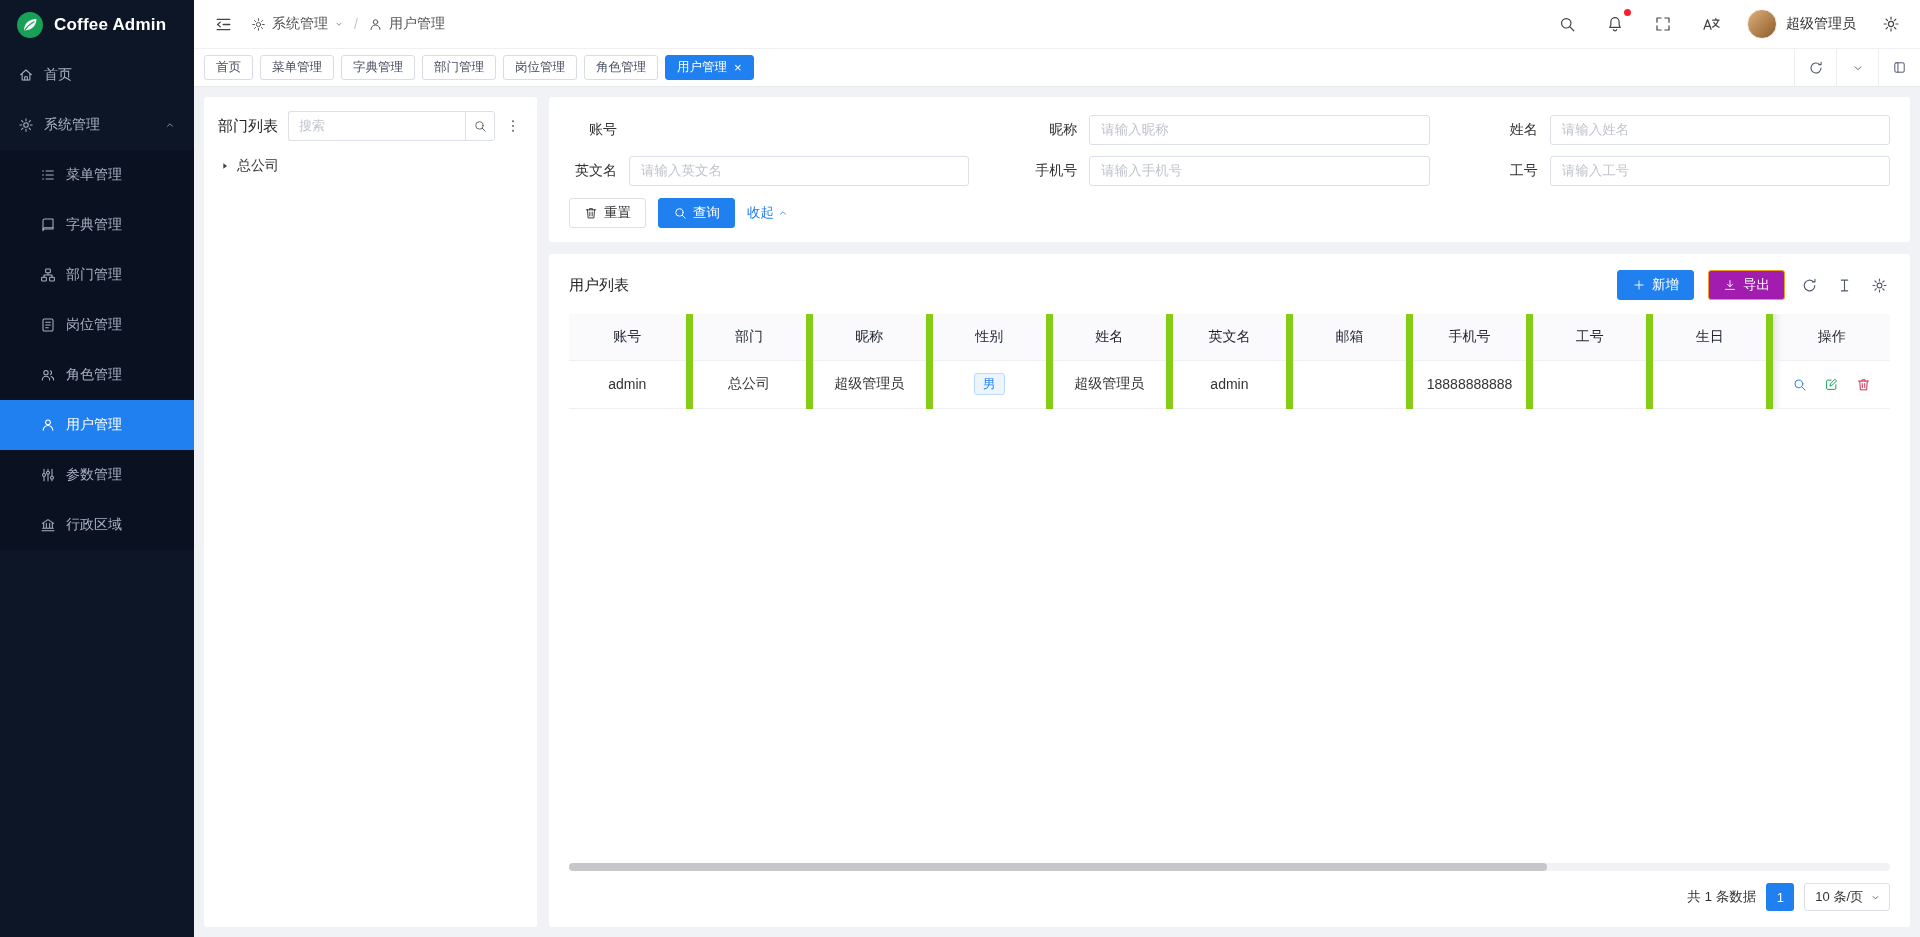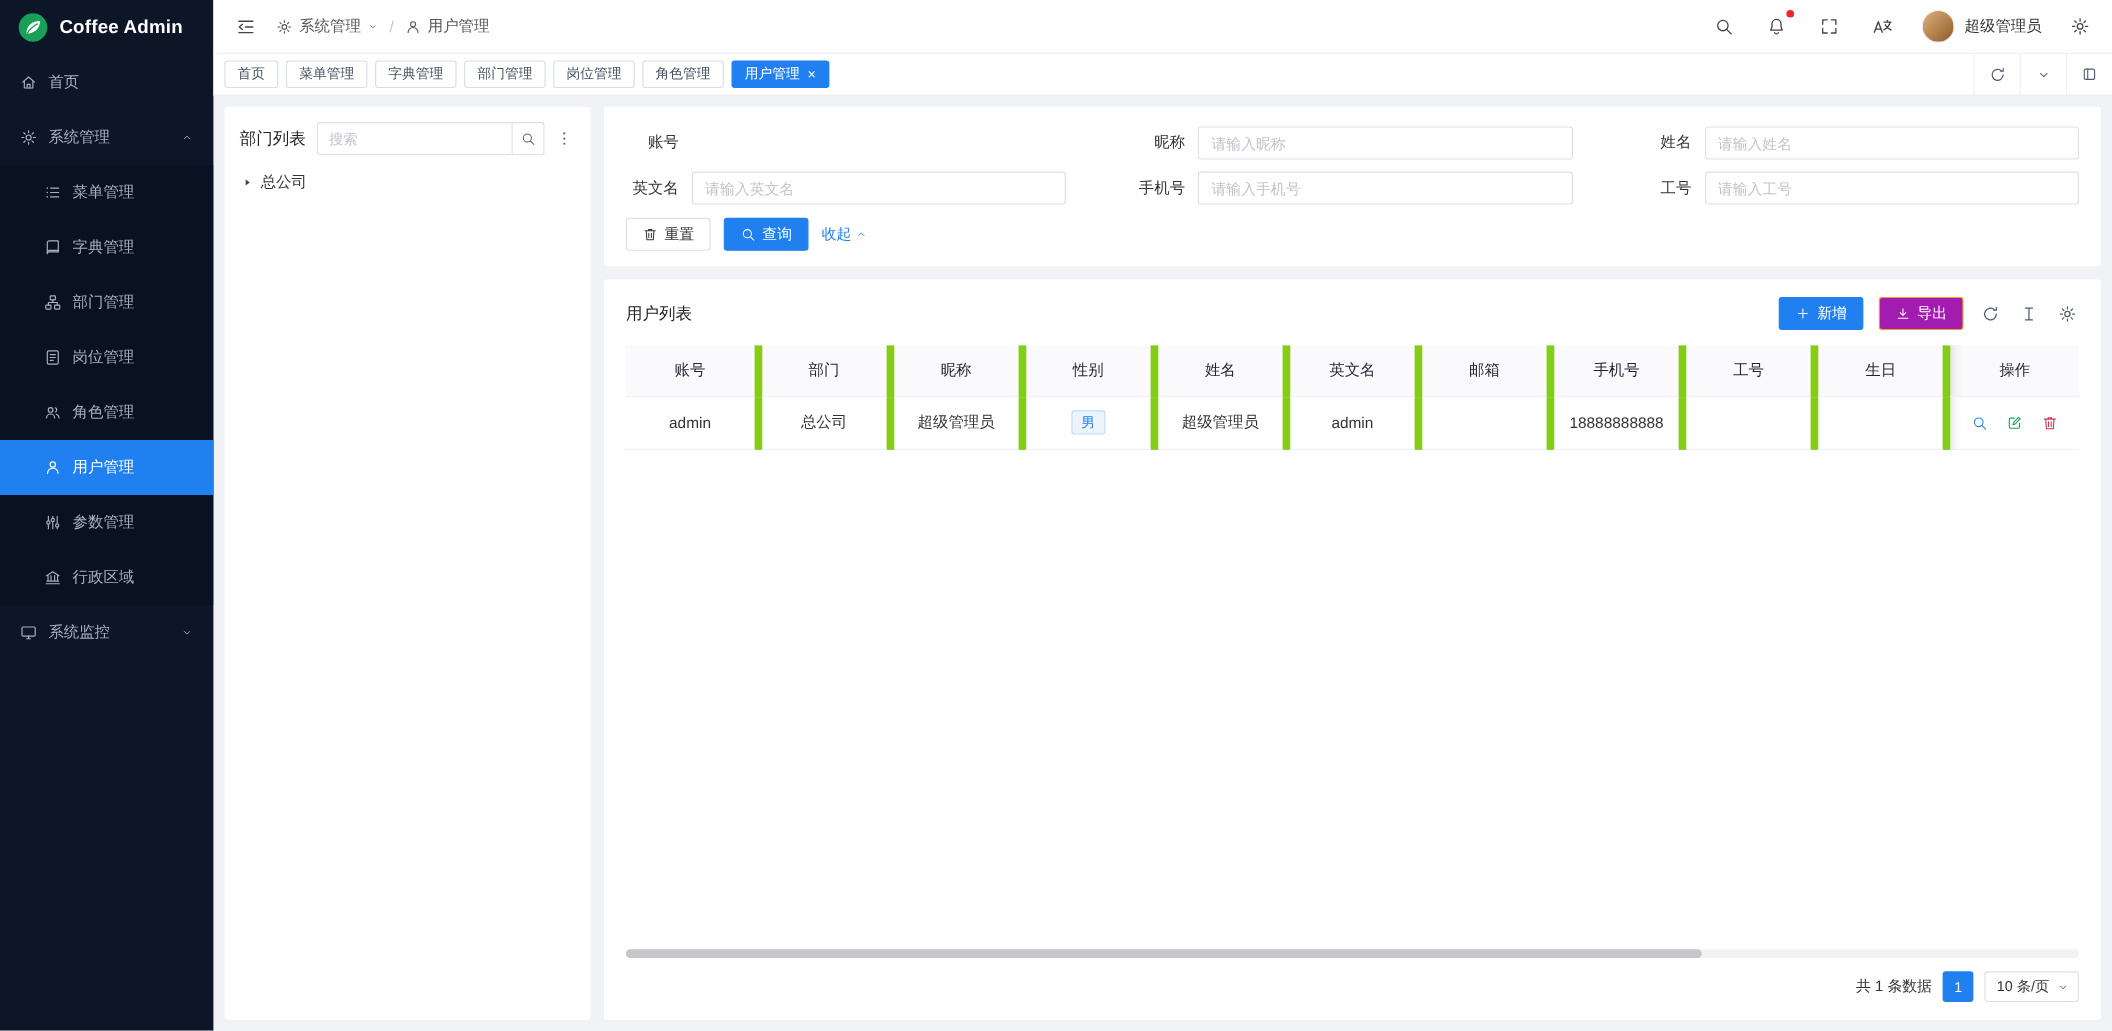--- a/index.html
+++ b/index.html
@@ -1,20 +1,20 @@
 <!DOCTYPE html>
 <html><head>
 <meta charset="utf-8">
 <style>
 *{box-sizing:border-box;margin:0;padding:0}
 html,body{width:1920px;height:937px;overflow:hidden}
 body{display:flex;font-family:"Liberation Sans","DejaVu Sans",sans-serif;font-size:14px;color:#333;background:#f0f2f5}
 svg.ic{fill:none;stroke:currentColor;stroke-width:1.6;stroke-linecap:round;stroke-linejoin:round;flex-shrink:0}
 button{font-family:inherit;background:none;border:none;cursor:pointer;color:inherit;font-size:inherit}
-input{font-family:Liberation Sans, sans-serif;outline:none}
+input{font-family:Liberation Mono, monospace;outline:none}
 input::placeholder{color:#c0c4cc}
 
 
 .sidebar{width:194px;flex-shrink:0;background:#0d1626;color:#a7b1c2;display:flex;flex-direction:column}
 .logo{height:50px;display:flex;align-items:center;gap:10px;padding:0 16px;flex-shrink:0;cursor:pointer}
 .logo-text{color:#fff;font-weight:bold;font-size:17px;letter-spacing:.2px;white-space:nowrap}
 .menu{flex:1;overflow:hidden}
 .menu-item{height:50px;display:flex;align-items:center;gap:10px;padding:0 18px;cursor:pointer;font-size:14px;white-space:nowrap}
 .menu-item .grow{flex:1}
 .submenu{background:#0a1120}
@@ -179,31 +179,20 @@
             <circle cx="18" cy="16" r="2.2"></circle>
           </svg>
         <span>参数管理</span>
       </div>
       <div class="menu-item">
         <svg class="ic" width="16" height="16" viewBox="0 0 24 24">
             <path d="M3.5 9.5 12 4l8.5 5.5M5.5 9.5V17M9.5 9.5V17M14.5 9.5V17M18.5 9.5V17M4 17h16M3 20.5h18"></path>
           </svg>
         <span>行政区域</span>
       </div>
-    </div>
-    <div class="menu-item">
-      <svg class="ic" width="16" height="16" viewBox="0 0 24 24">
-          <rect x="3" y="4.5" width="18" height="12.5" rx="1.5"></rect>
-          <path d="M9.5 20.5h5M12 17v3.5"></path>
-        </svg>
-      <span>系统监控</span>
-      <span class="grow"></span>
-      <svg class="ic" width="12" height="12" viewBox="0 0 24 24">
-          <path d="M7 10l5 5 5-5"></path>
-        </svg>
     </div>
   </nav>
 </aside>
 
 <div class="main">
 
   <header class="topbar">
     <button class="icon-btn">
       <svg class="ic" width="19" height="19" viewBox="0 0 24 24">
           <path d="M4 5.5h16M11.5 12h8.5M4 18.5h16M8 9l-3.5 3L8 15"></path>

